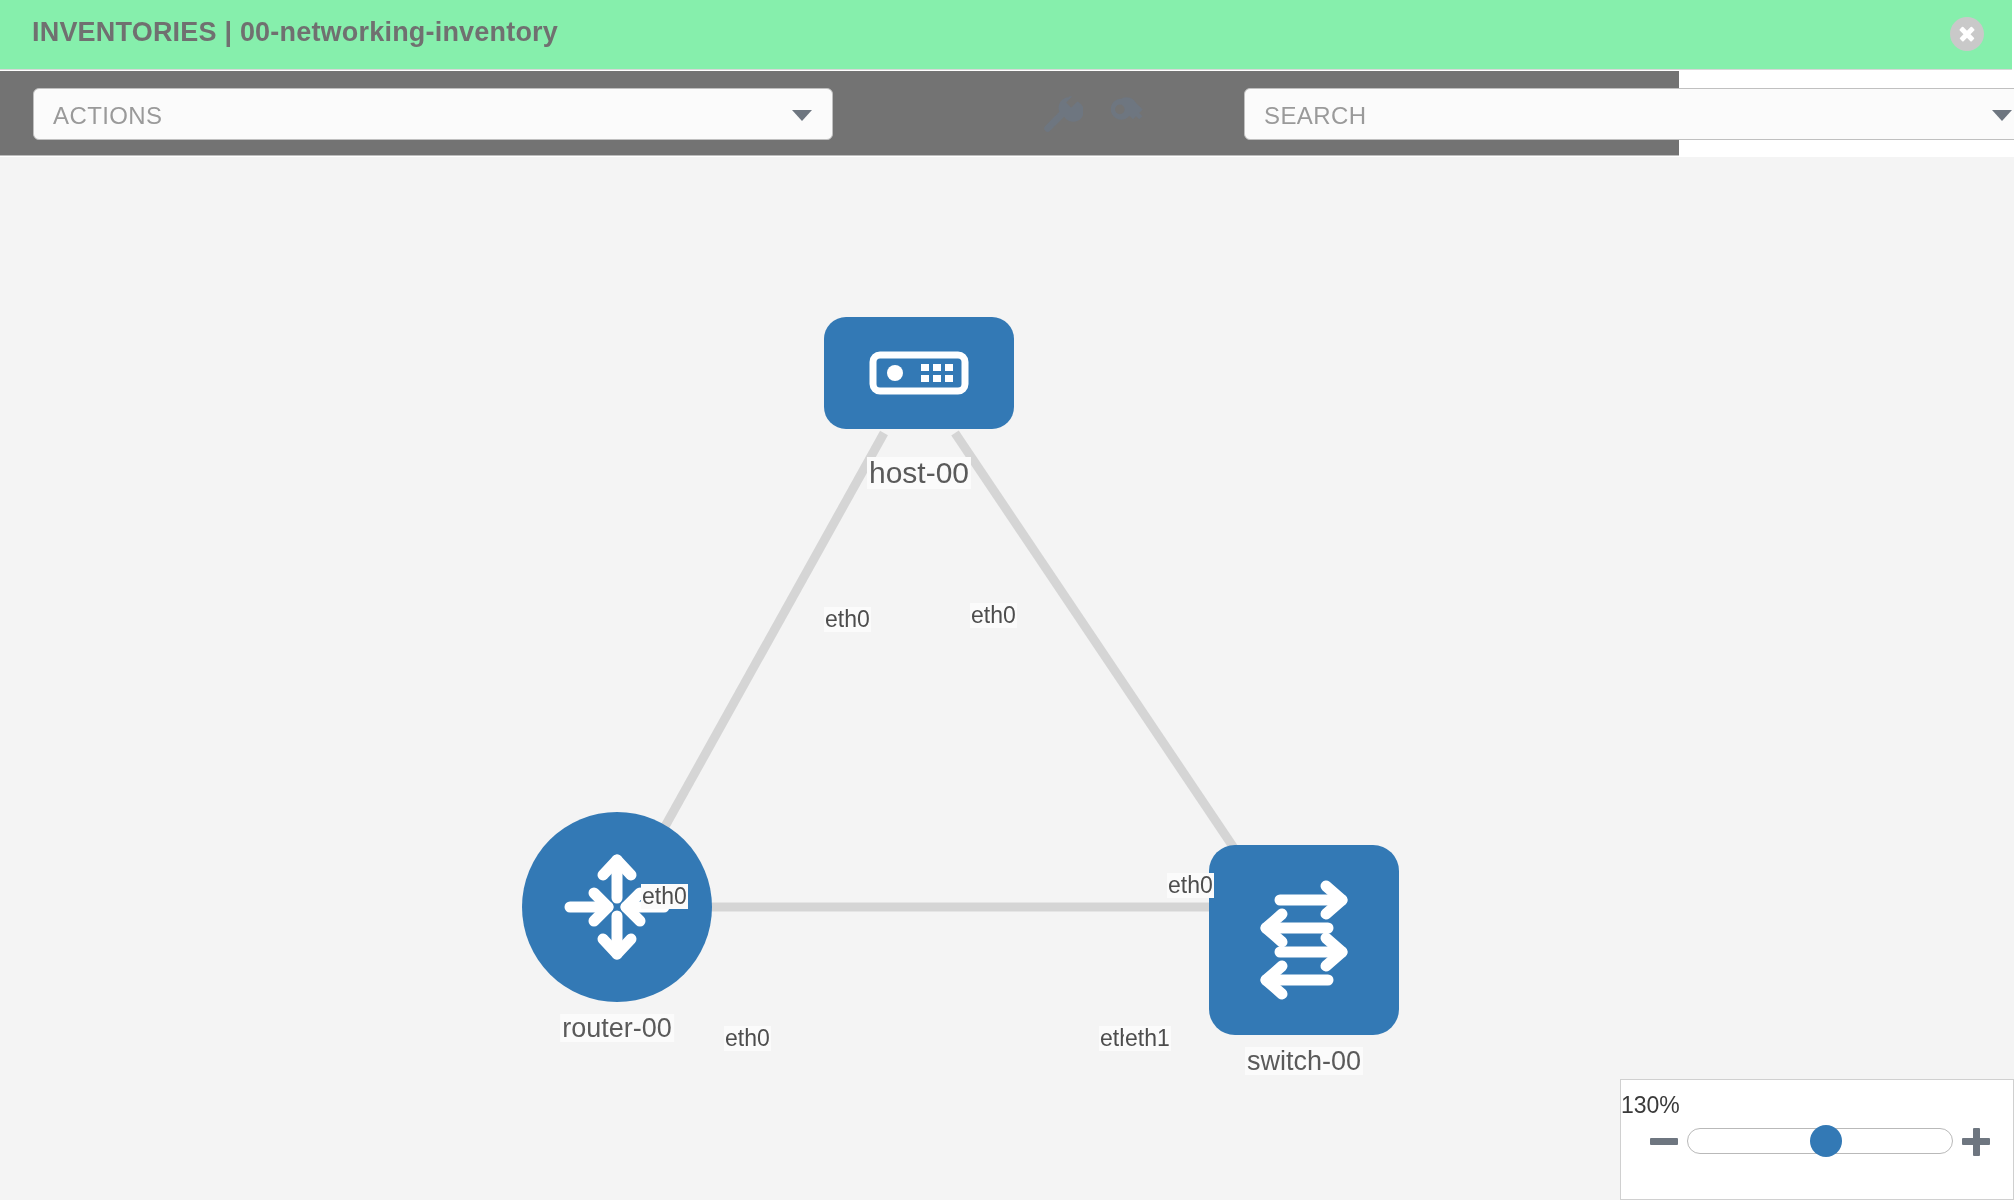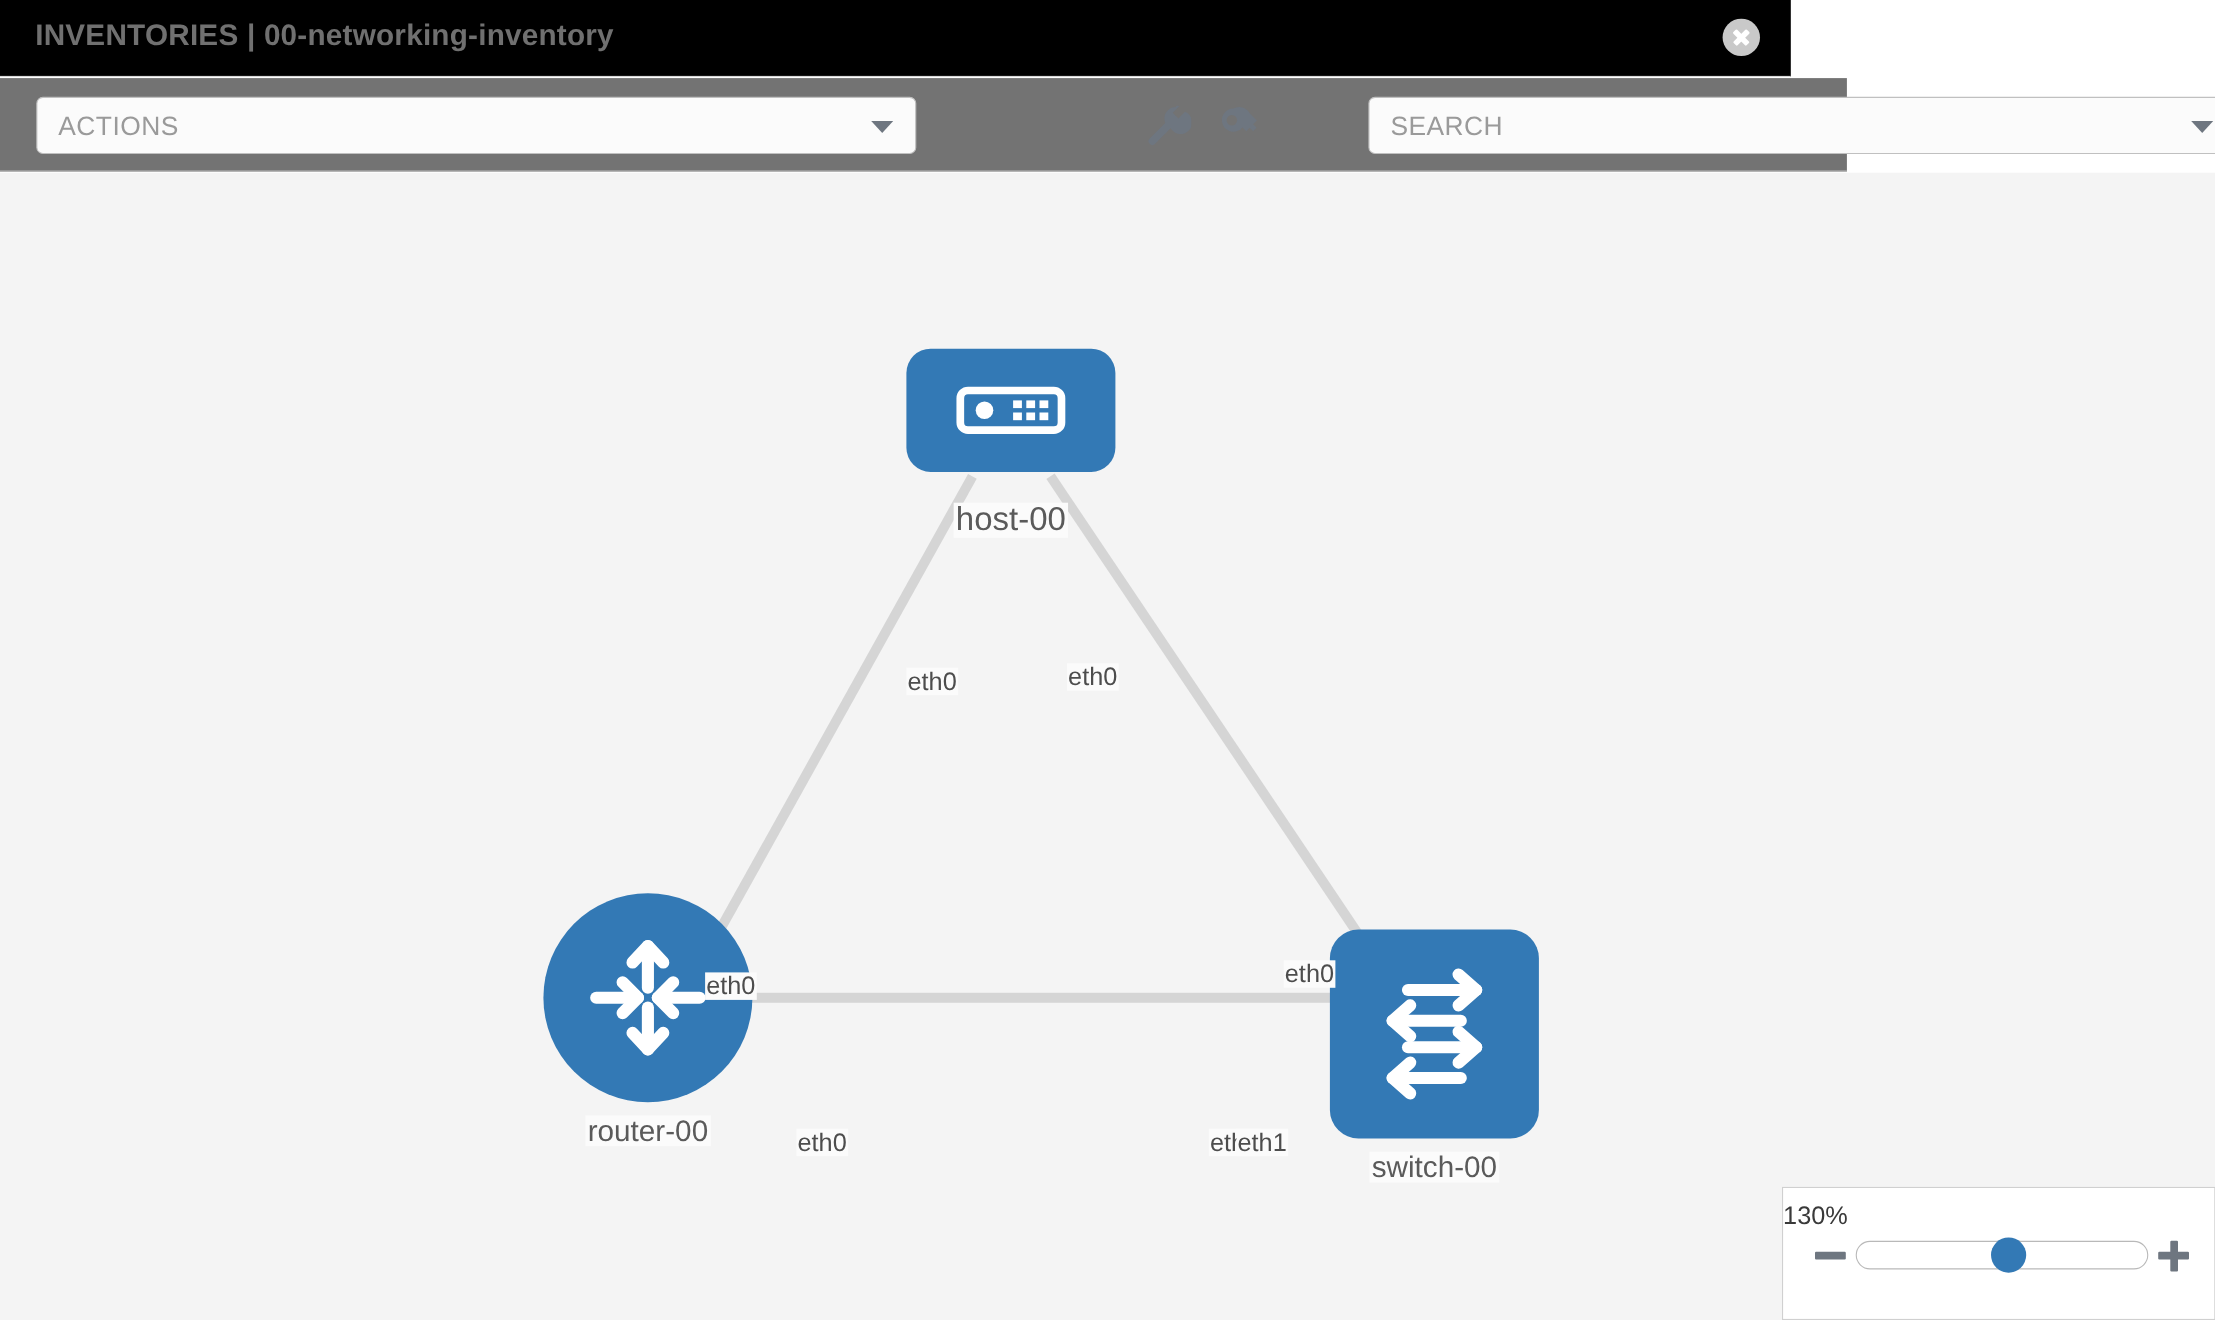--- a/index.html
+++ b/index.html
@@ -16,23 +16,23 @@
     position: relative;
     width: 2014px;
     height: 1200px;
     background: #ffffff;
   }
 
   
   .header {
     position: absolute;
     left: 0; top: 0;
-    width: 1628px;
+    width: 2012px;
     height: 70px;
-    background: #000000;
+    background: #86efac;
     border-bottom: 1px solid #d7d7d7;
     padding-left: 16px;
   }
 
   .header-title {
     position: absolute;
     left: 32px;
     top: 17px;
     font-size: 27px;
     font-weight: bold;
@@ -174,21 +174,21 @@
     padding: 0 2px;
     line-height: 1.05;
   }
 
   
   #node-host { left: 824px; top: 160px; width: 190px; height: 112px; }
   #node-host .node-shape { width: 190px; height: 112px; border-radius: 22px; }
   #node-host .node-label { margin-top: 28px; font-size: 30px; }
 
   
-  #node-router { left: 494px; top: 655px; width: 190px; height: 190px; }
+  #node-router { left: 522px; top: 655px; width: 190px; height: 190px; }
   #node-router .node-shape { width: 190px; height: 190px; border-radius: 50%; }
 
   
   #node-switch { left: 1209px; top: 655px; width: 190px; height: 190px; margin-top: 33px; }
   #node-switch .node-shape { width: 190px; height: 190px; border-radius: 26px; }
 
   
   .nub {
     position: absolute;
     width: 46px;

